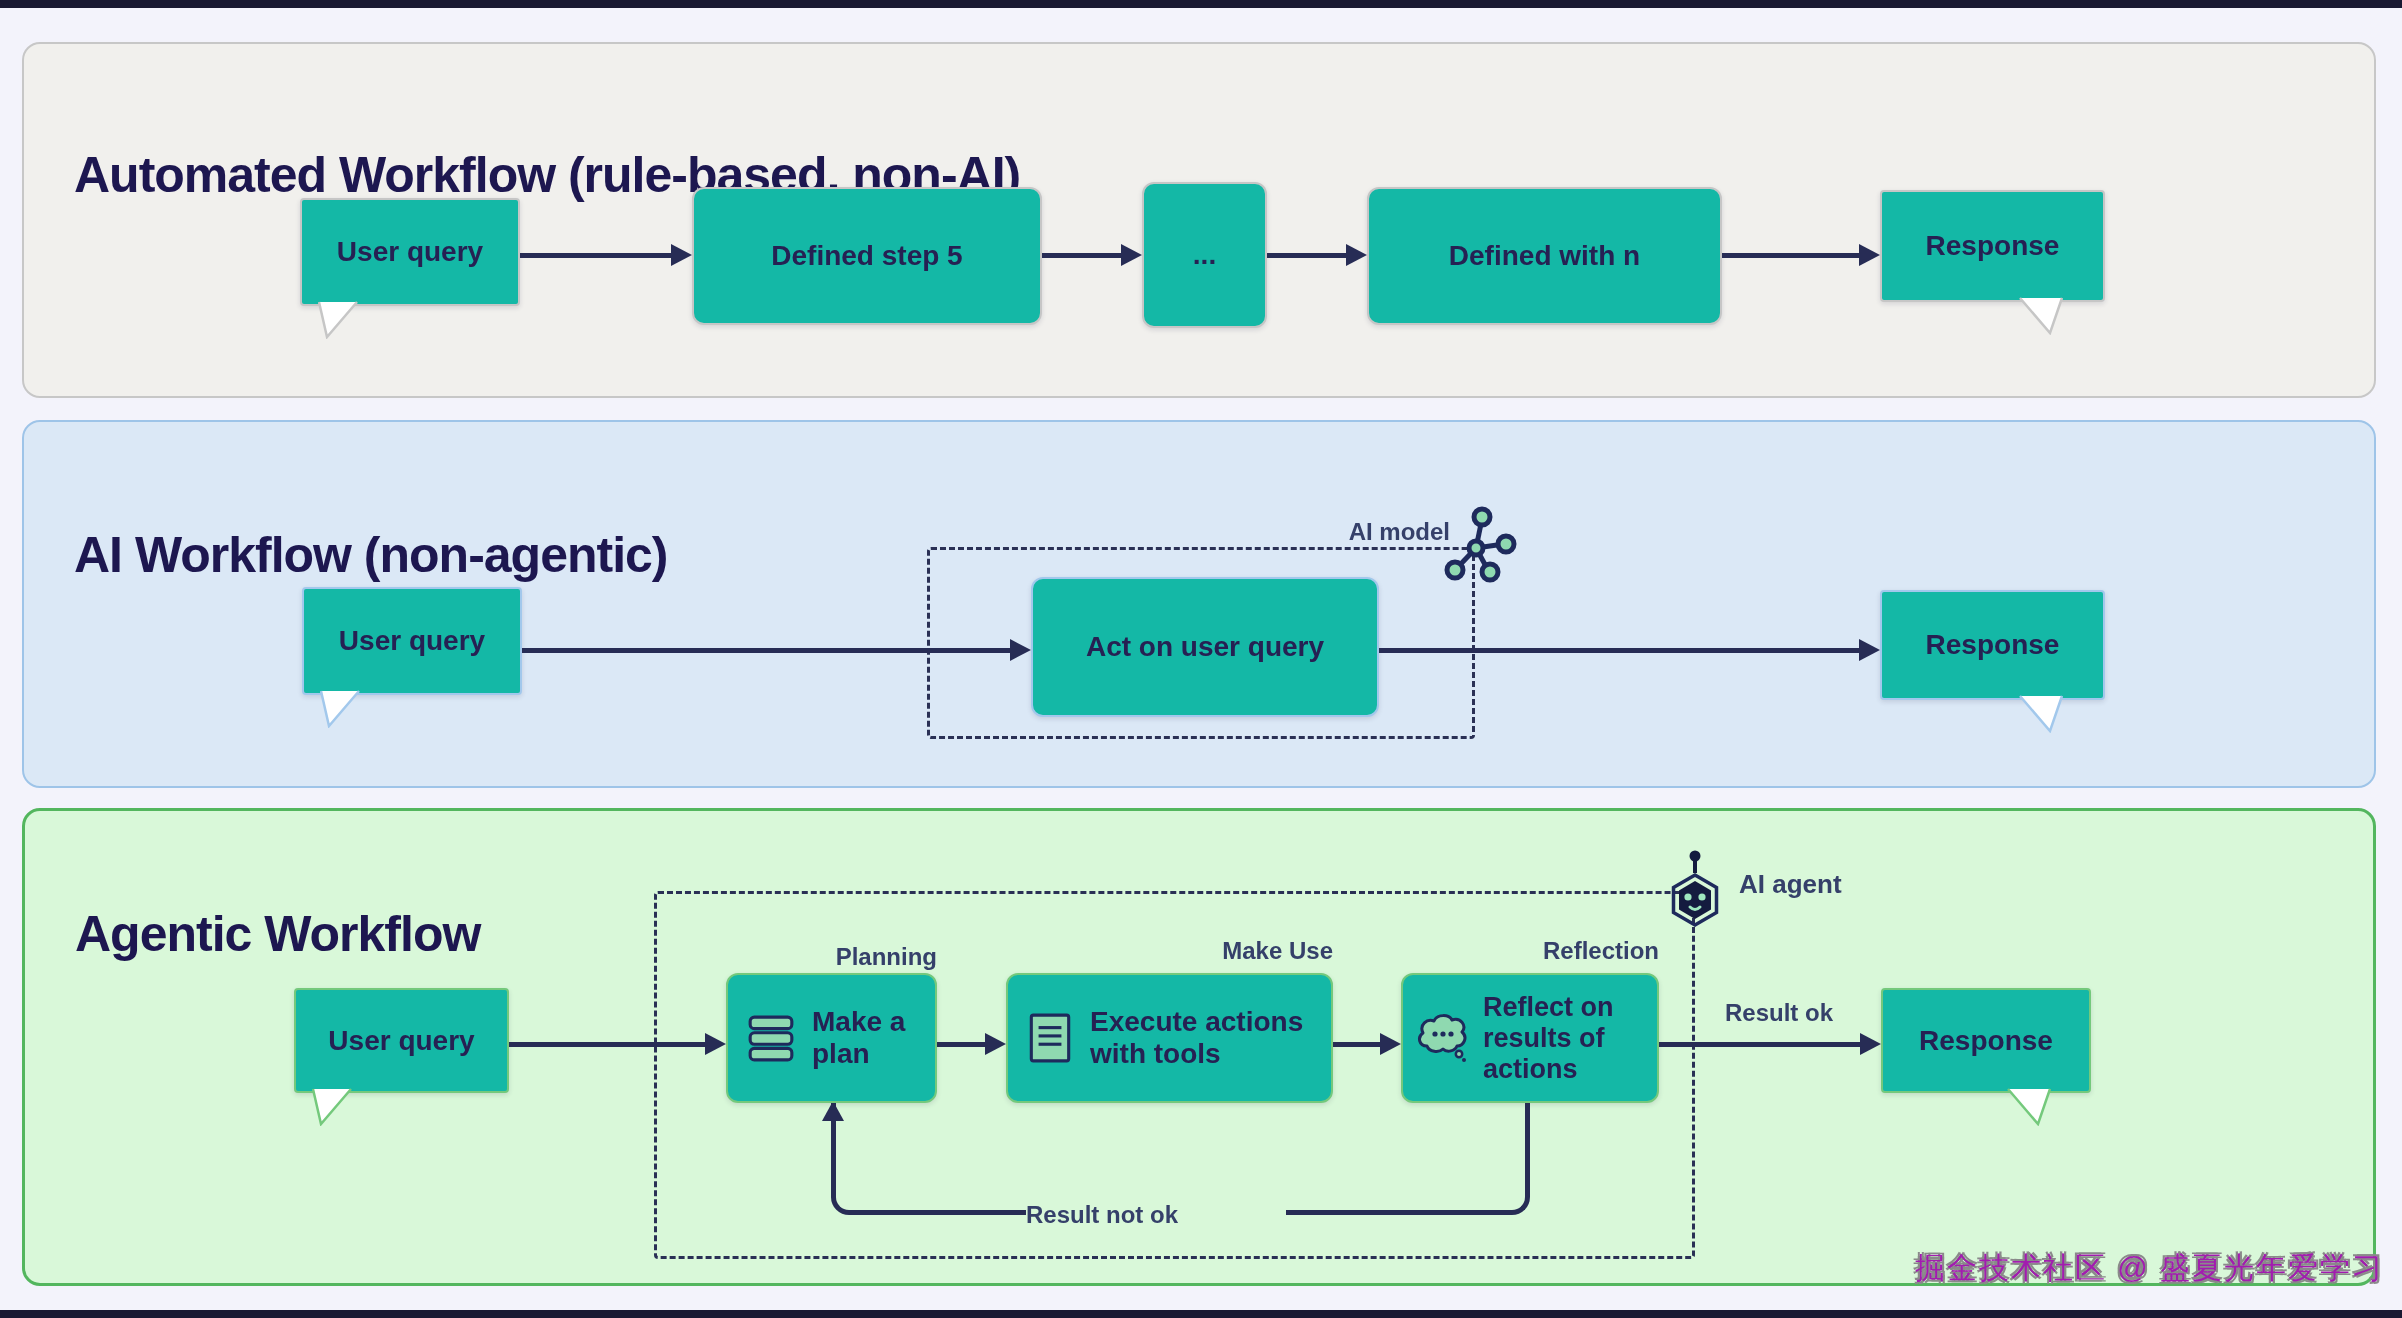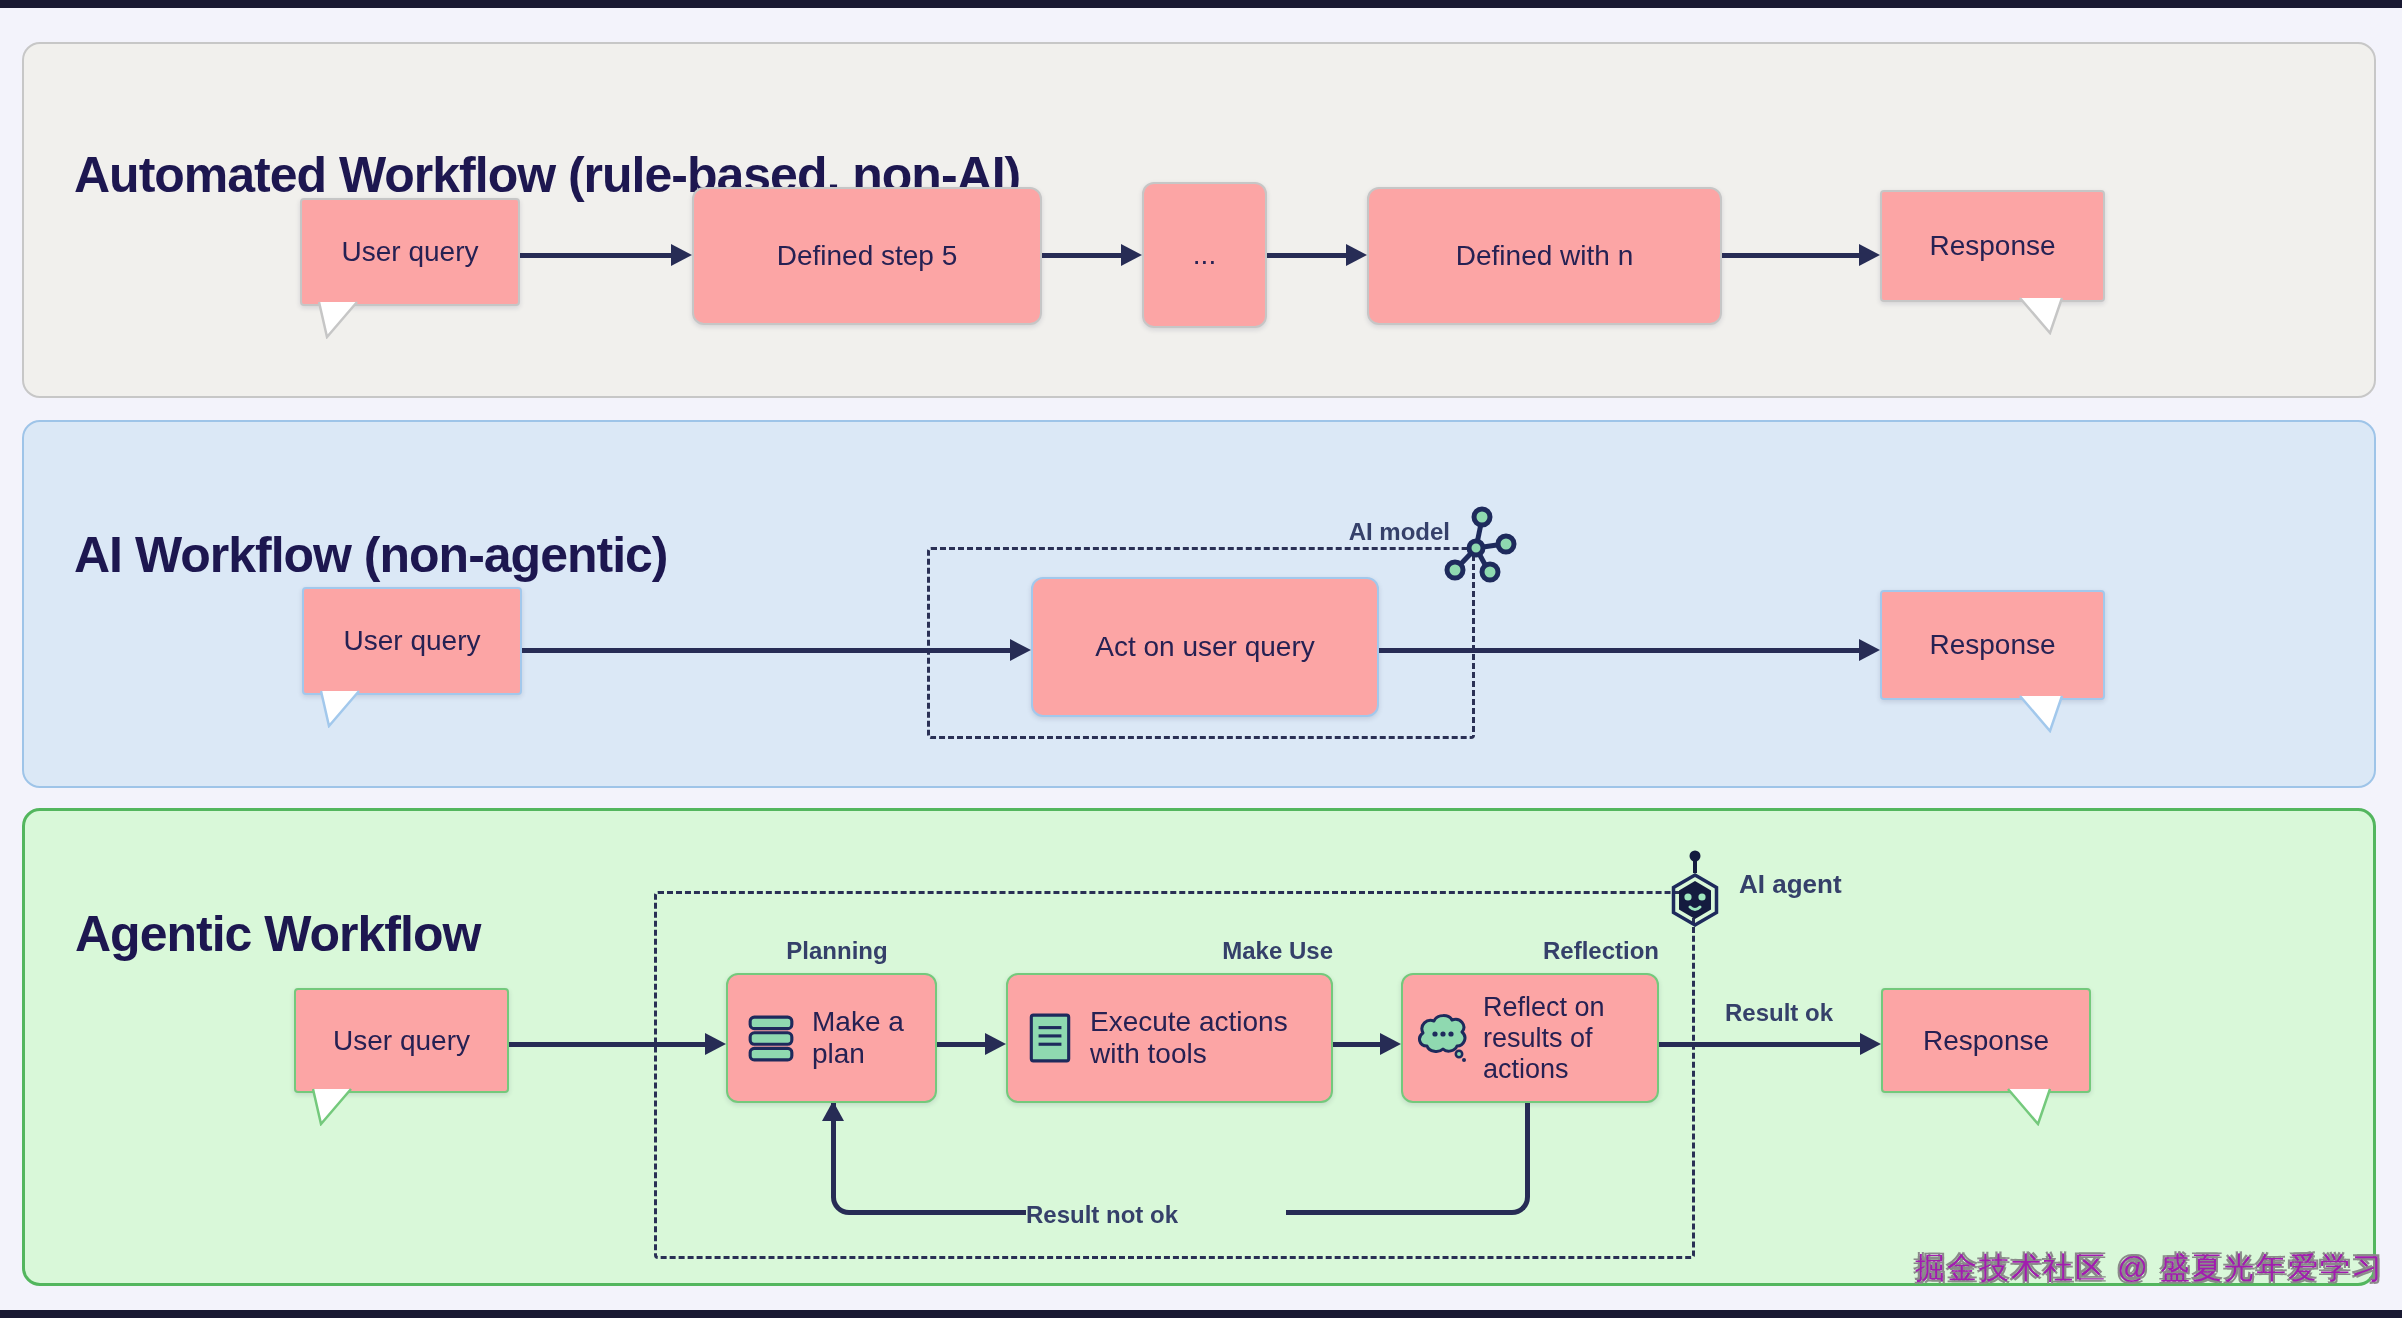--- a/index.html
+++ b/index.html
@@ -9,22 +9,22 @@
   .letterbox.top{top:0;}
   .letterbox.bottom{top:1310px;}
 
   .panel{position:absolute;left:22px;width:2354px;border-radius:18px;box-sizing:border-box;}
   .panel-automated{top:42px;height:356px;background:#f1f0ed;border:2px solid #c7c7c7;}
   .panel-ai{top:420px;height:368px;background:#dbe8f6;border:2px solid #9ec4e8;}
   .panel-agentic{top:808px;height:478px;background:#d9f8d9;border:3px solid #53b65e;}
 
   .panel-title{position:absolute;left:50px;font-size:50px;font-weight:bold;color:#1d1750;letter-spacing:-1px;white-space:nowrap;}
 
-  .node{position:absolute;background:#fca5a5;box-sizing:border-box;display:flex;align-items:center;justify-content:center;
-        font-size:28px;font-weight:normal;color:#262153;text-align:center;box-shadow:0 2px 5px rgba(40,40,80,.14);}
+  .node{position:absolute;background:#14b8a6;box-sizing:border-box;display:flex;align-items:center;justify-content:center;
+        font-size:28px;font-weight:bold;color:#262153;text-align:center;box-shadow:0 2px 5px rgba(40,40,80,.14);}
   .box{border-radius:12px;}
   .panel-automated .node{border:2px solid #c6c6c6;}
   .panel-ai .node{border:2px solid #a2c8ec;}
   .panel-agentic .node{border:2px solid #74c97c;}
 
   .bubble{border-radius:4px;}
   .tail{position:absolute;top:calc(100% - 3px);width:44px;height:38px;}
 
   .arrow{position:absolute;display:flex;align-items:center;height:24px;z-index:5;}
   .arrow .shaft{flex:1;height:5px;background:#272c55;}
@@ -178,21 +178,21 @@
       <svg class="tail" style="left:16px;" viewBox="0 0 44 38">
         <path d="M39,1 L9,36 L1,1" fill="#ffffff" stroke="#74c97c" stroke-width="2.5"></path>
       </svg>
     </div>
 
     <div class="arrow" style="left:484px;top:221px;width:217px;">
         <div class="shaft"></div>
         <div class="head"></div>
       </div>
 
-    <div class="mini-label" style="left:712px;top:126px;width:200px;text-align:center;">Planning</div>
+    <div class="mini-label" style="left:712px;top:132px;width:200px;text-align:right;">Planning</div>
     <div class="node box" style="left:701px;top:162px;width:211px;height:130px;z-index:4;">
       <div class="node-inner">
         <span class="icon-wrap">
           <svg width="50" height="50" viewBox="0 0 48 48">
             <g fill="#8fd9b0" stroke="#1e2a5c" stroke-width="3">
               <rect x="4" y="4" width="40" height="11" rx="4"></rect>
               <rect x="4" y="19" width="40" height="11" rx="4"></rect>
               <rect x="4" y="34" width="40" height="11" rx="4"></rect>
             </g>
           </svg>

